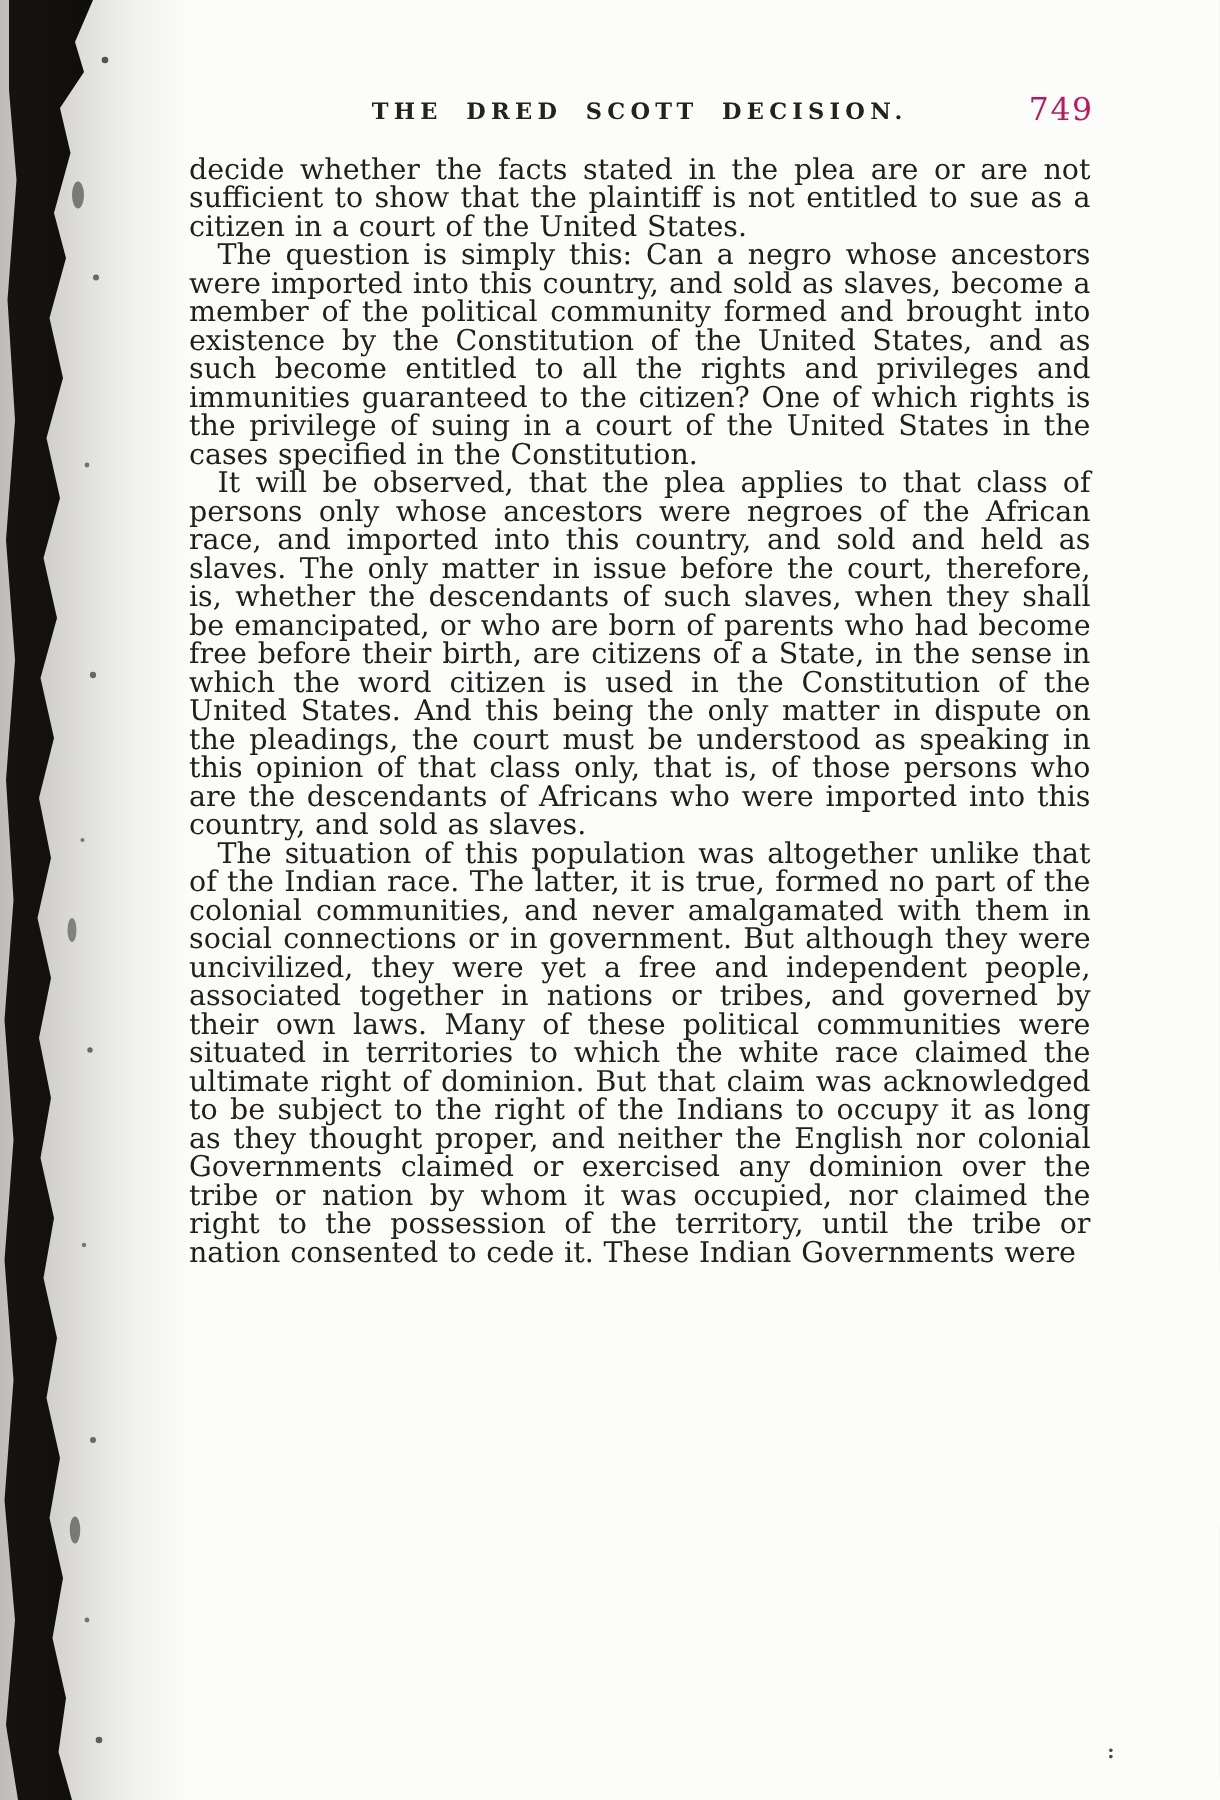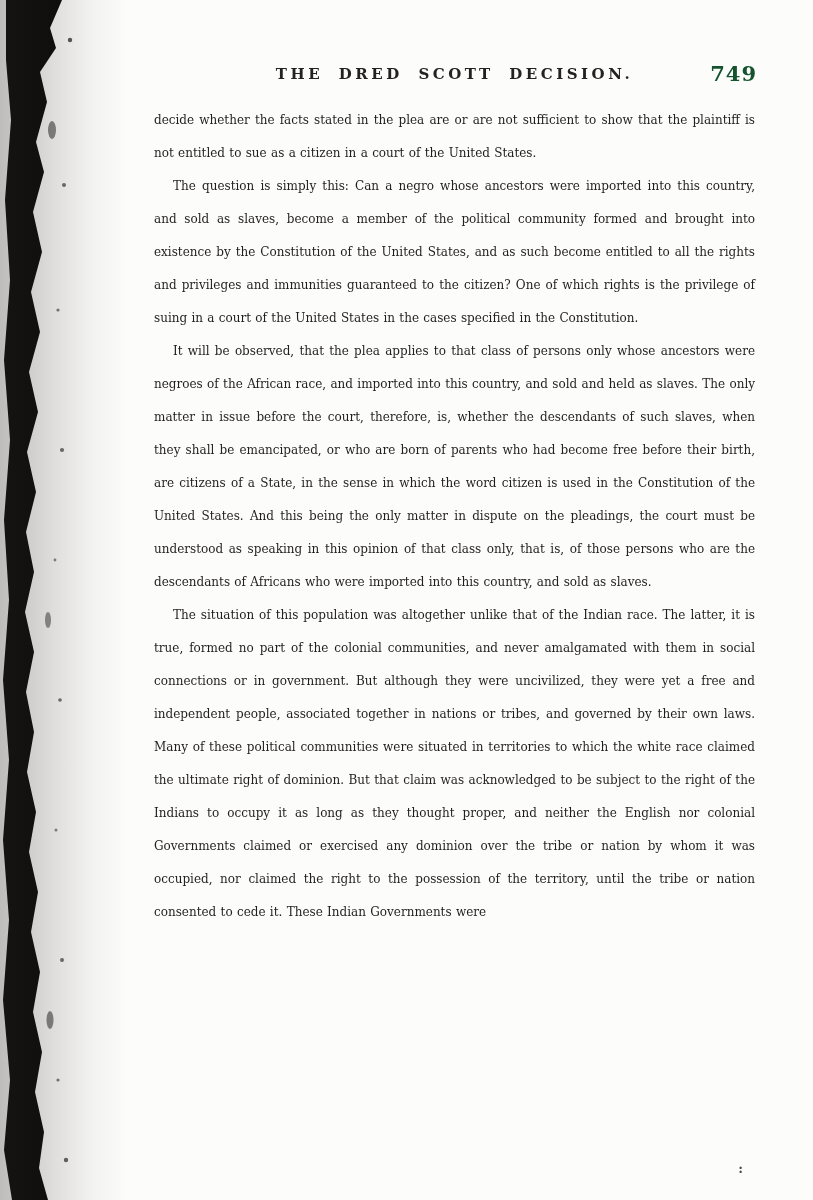--- a/index.html
+++ b/index.html
@@ -26,21 +26,21 @@
     width: 130px; height: 1200px;
     background: linear-gradient(90deg,
       rgba(45,42,38,0.30) 0px,
       rgba(45,42,38,0.14) 55px,
       rgba(45,42,38,0.05) 90px,
       rgba(45,42,38,0) 128px);
     pointer-events: none;
   }
   .content {
     position: absolute;
-    left: 154px; top: 56px;
+    left: 126px; top: 56px;
     width: 601px;
   }
   .header {
     position: relative;
     height: 36px;
     margin-bottom: 12px;
   }
   .title {
     margin: 0;
     padding-top: 9px;
@@ -49,27 +49,27 @@
     letter-spacing: 3.5px;
     word-spacing: 7px;
     text-align: center;
     color: #242220;
   }
   .page-number {
     position: absolute;
     right: -2px; top: 5px;
     font-size: 21px;
     letter-spacing: 1px;
-    font-weight: bold;
-    color: #14532d;
+    font-weight: normal;
+    color: #be185d;
   }
   .body-text p {
     margin: 0;
-    font-size: 12px;
-    line-height: 33px;
+    font-size: 19px;
+    line-height: 19px;
     text-align: justify;
     word-spacing: 0.5px;
   }
   .body-text p.indent { text-indent: 19px; }
   .artifact {
     position: absolute;
     right: 70px; bottom: 24px;
     font-size: 13px;
     color: #4d4a45;
     font-weight: bold;

